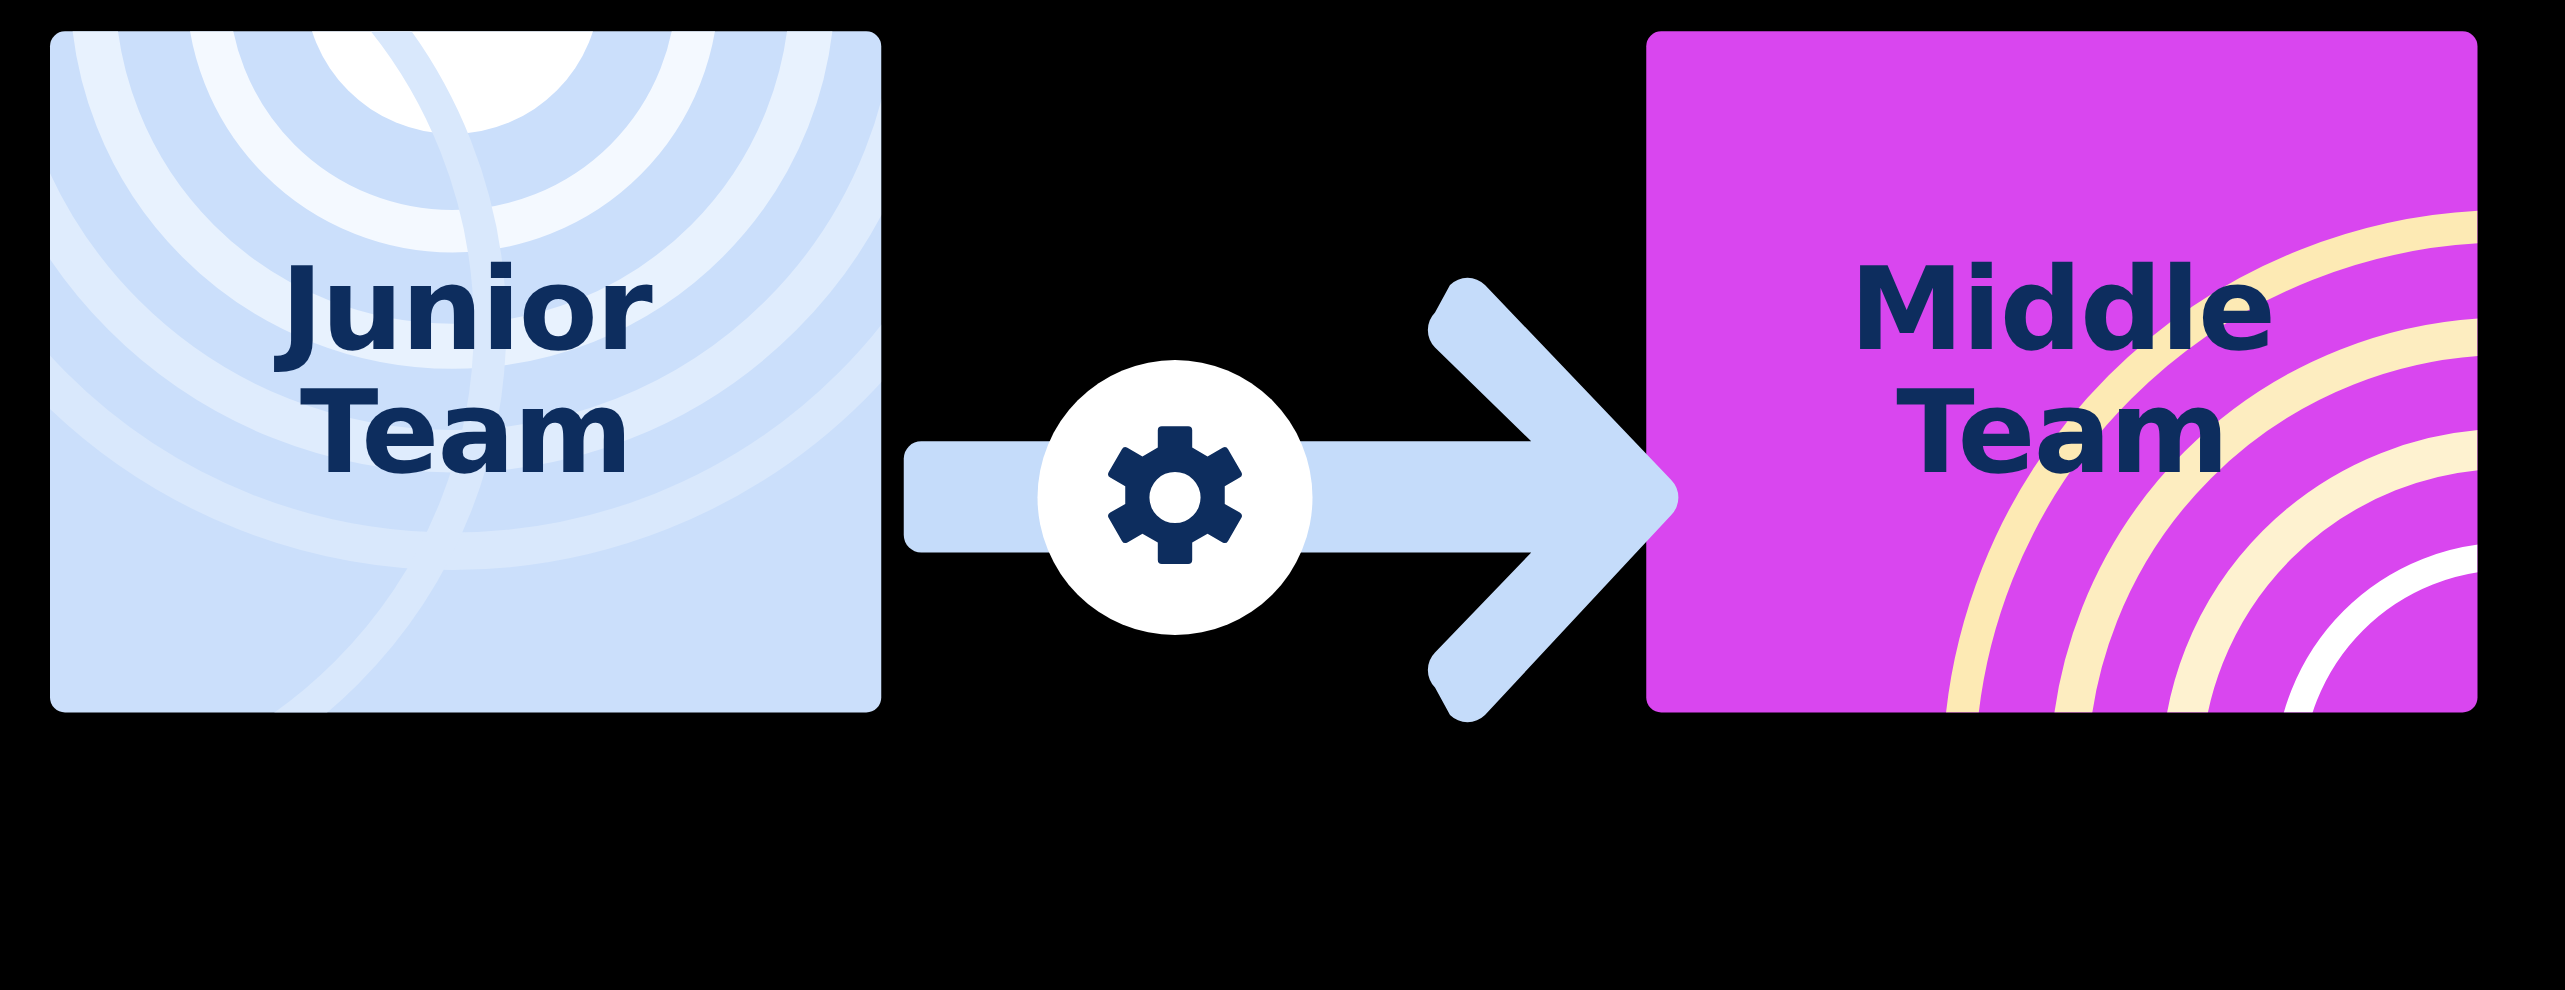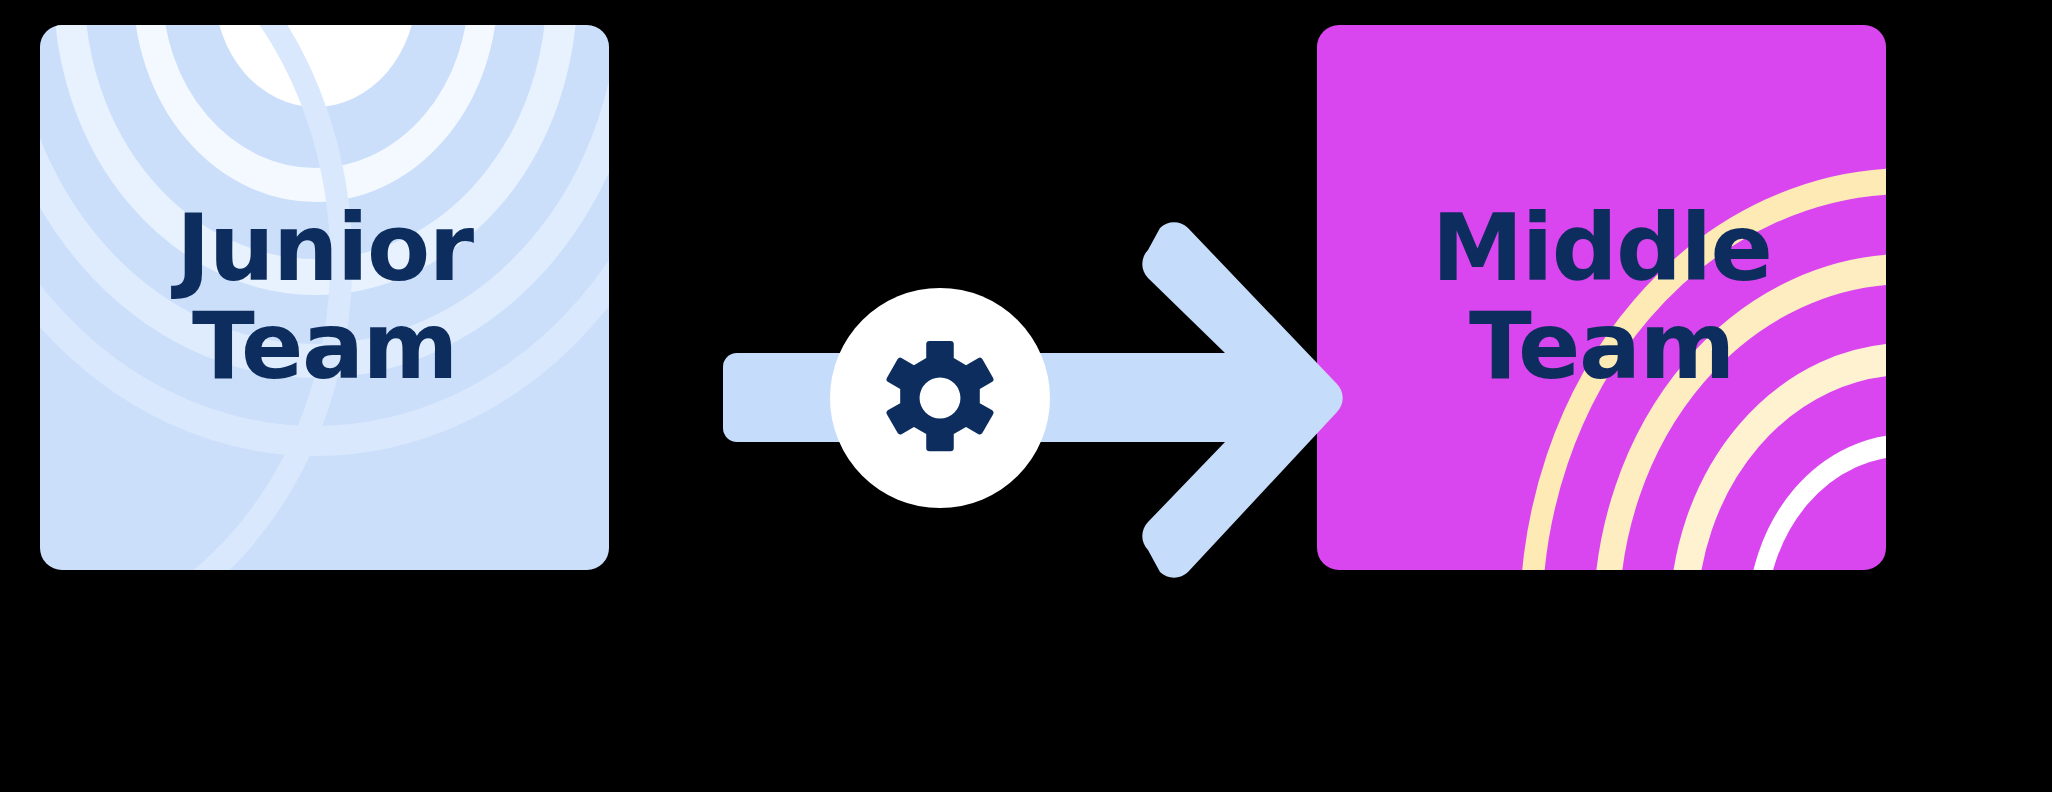--- a/index.html
+++ b/index.html
@@ -17,23 +17,23 @@
     position: relative;
     width: 2052px;
     height: 792px;
     background: #000000;
   }
 
   
   .card {
     position: absolute;
     top: 25px;
-    width: 569px;
+    width: 665px;
     height: 545px;
-    border-radius: 22px;
+    border-radius: 12px;
     overflow: hidden;
   }
   #card-junior { left: 40px;   background: #cbdffb; }
   #card-middle { left: 1317px; background: #d946ef; }
 
   .card-deco {
     position: absolute;
     inset: 0;
     width: 100%;
     height: 100%;

